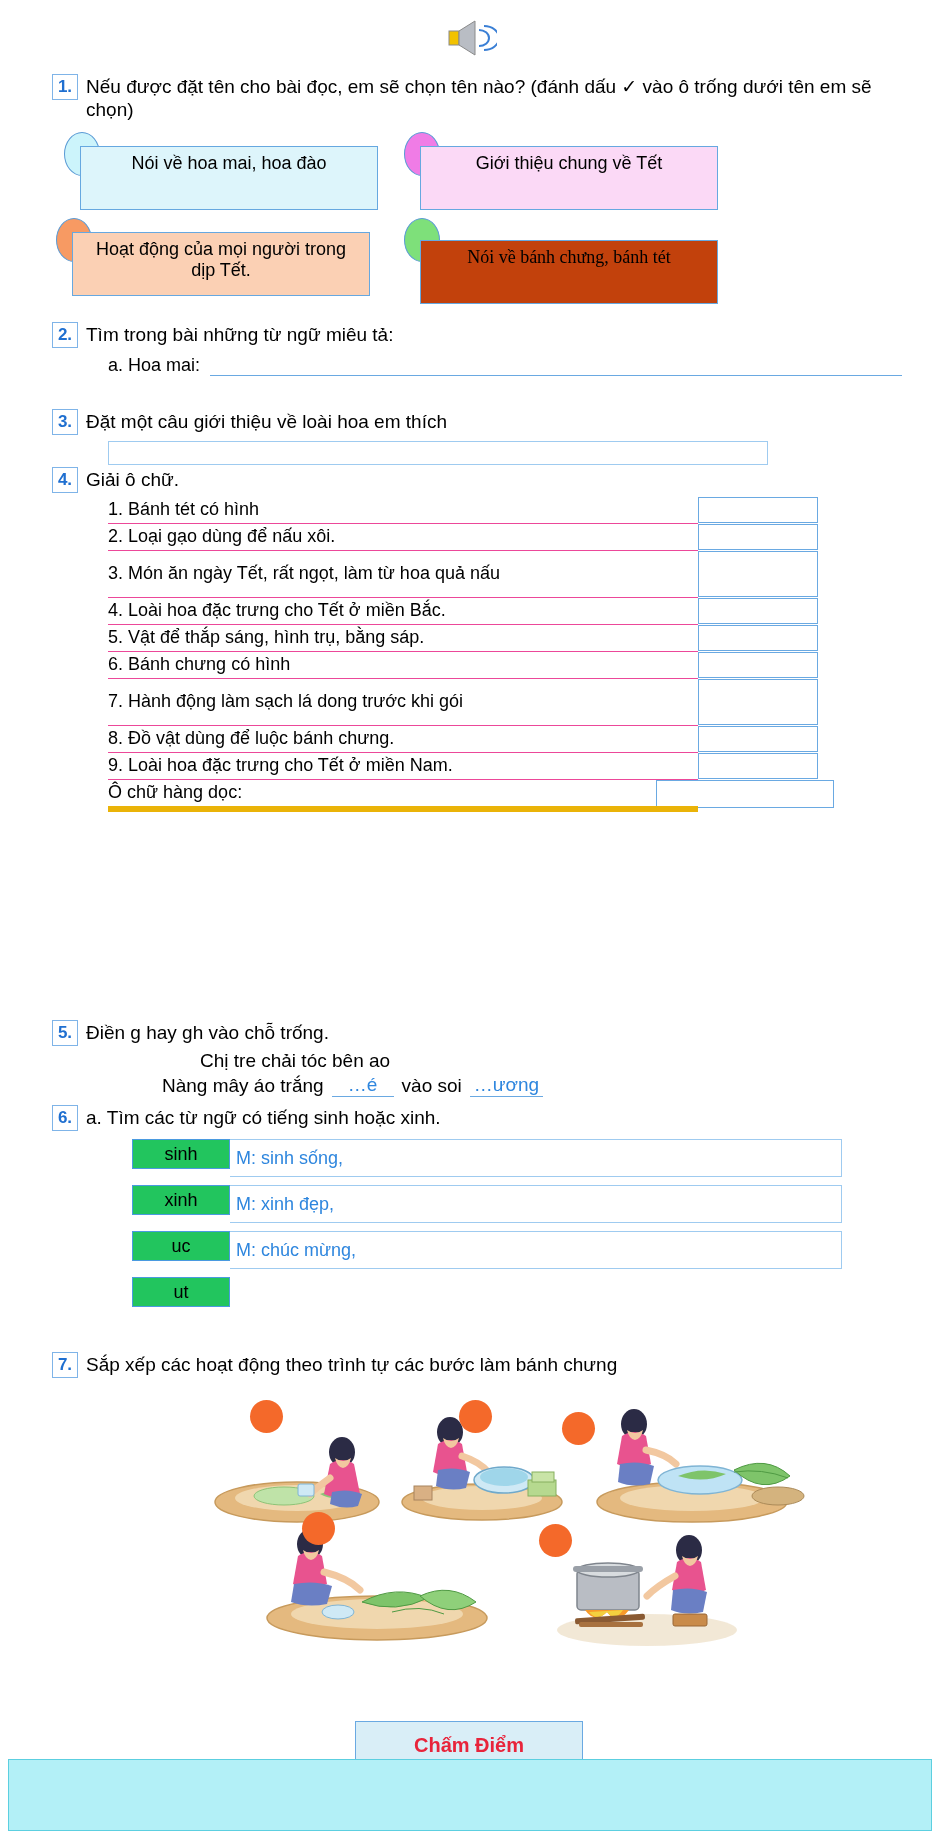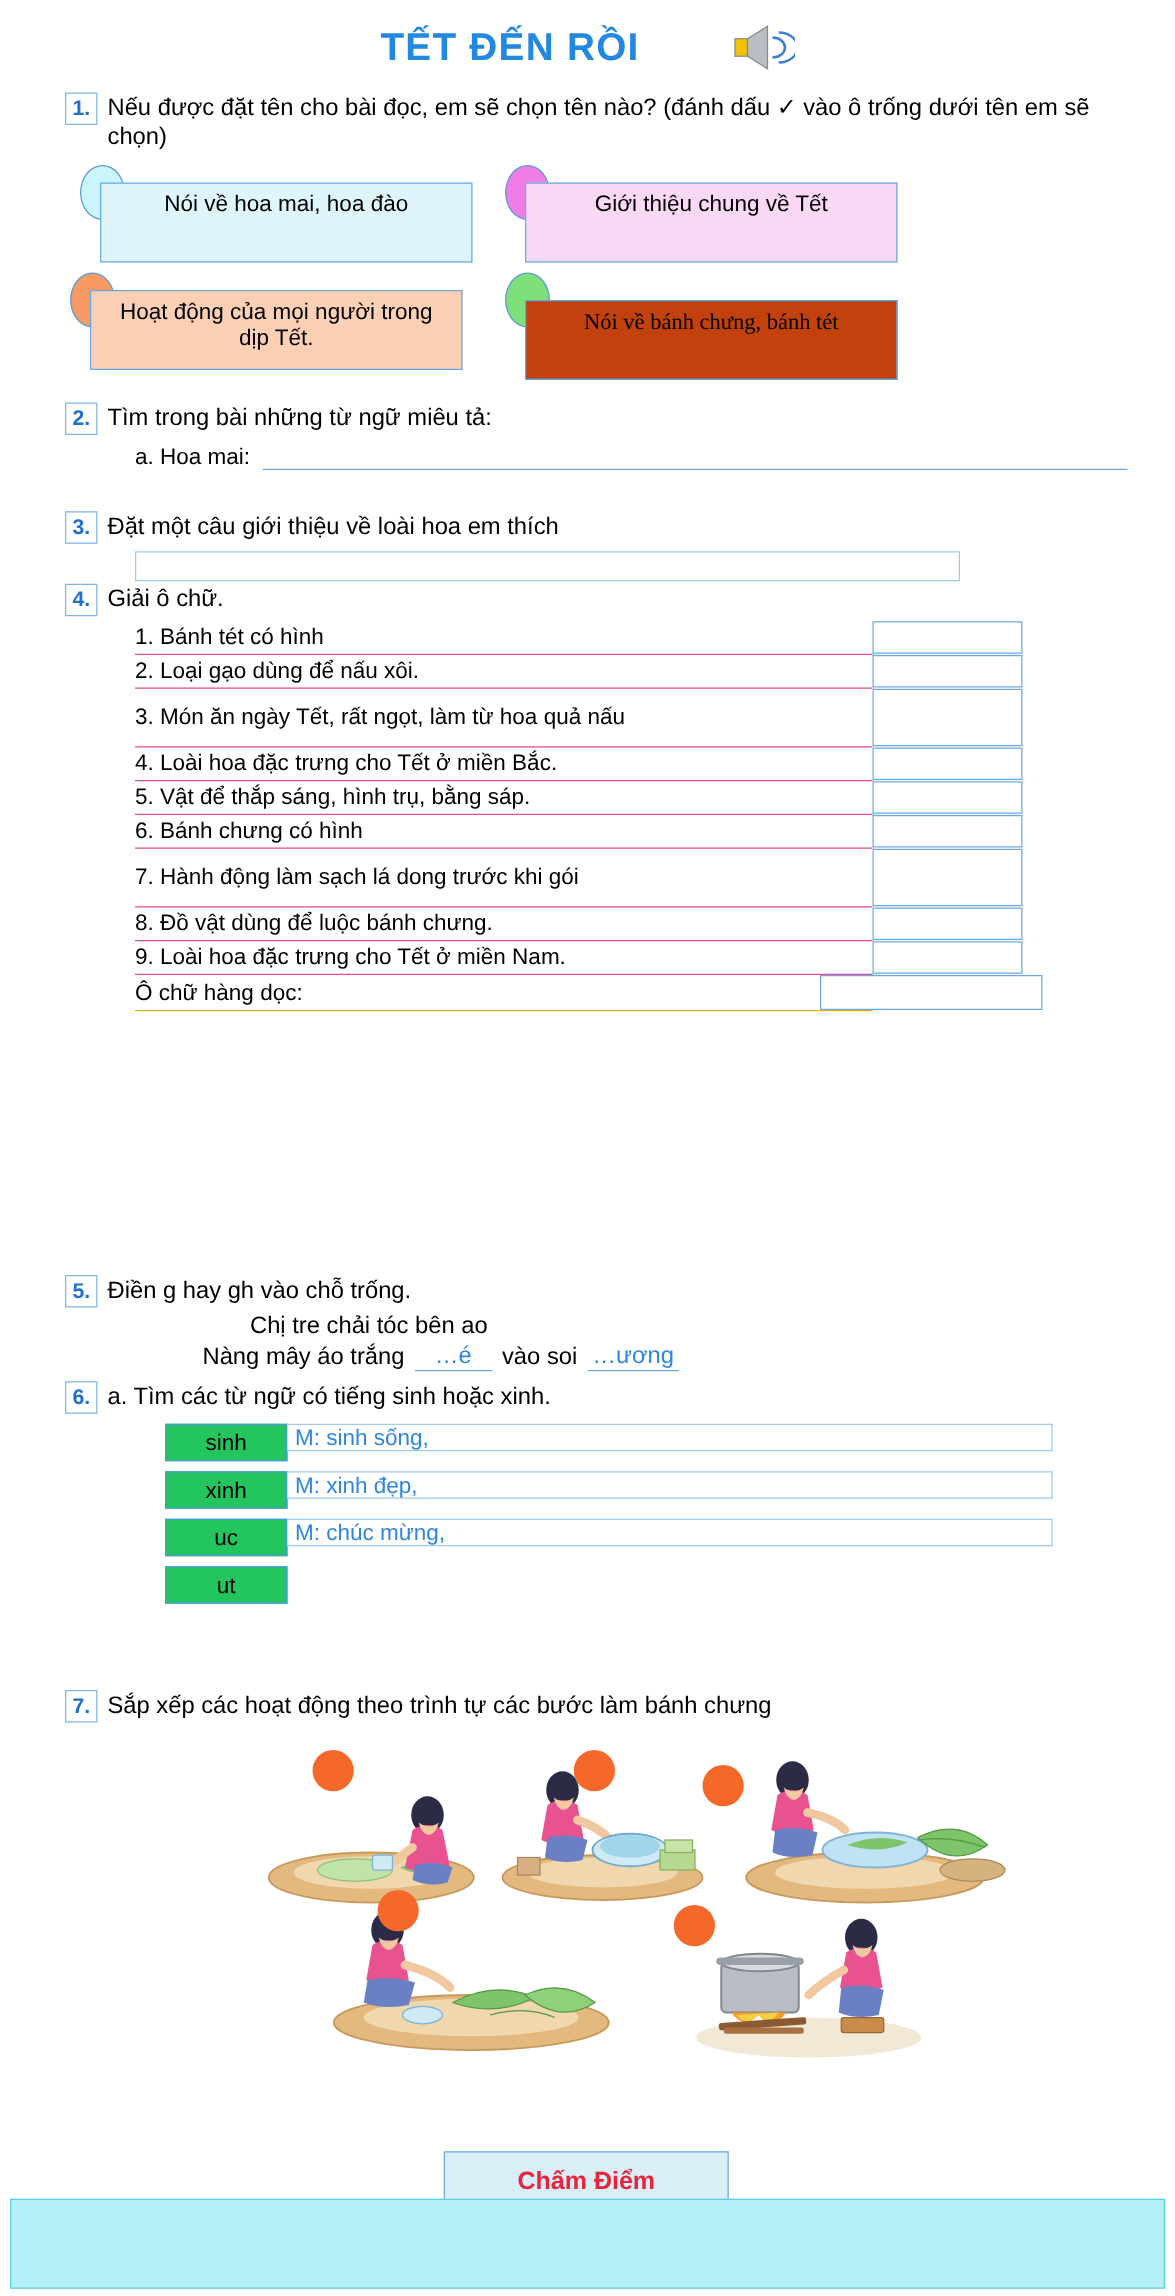--- a/index.html
+++ b/index.html
@@ -119,21 +119,21 @@
   .cw-box {
     width: 120px;
     height: 26px;
     border: 1.5px solid #6aa9e2;
     background: #ffffff;
   }
   .cw-tall { height: 46px; }
   .cw-final-label {
     font-size: 18px;
     padding: 10px 4px 6px 48px;
-    border-bottom: 1px solid #eab308;
+    border-bottom: 6px solid #eab308;
   }
   .cw-final-box {
     width: 178px;
     height: 28px;
     border: 1.5px solid #6aa9e2;
     background: #ffffff;
     margin-left: -42px;
   }
 
   
@@ -166,21 +166,21 @@
   .vocab-answer {
     flex: 1;
     border: 1.5px solid #9fcbf0;
     border-left: none;
     background: #ffffff;
     font-size: 18px;
     color: #2e86de;
     display: flex;
     align-items: center;
     padding-left: 6px;
-    height: 22px;
+    height: 38px;
   }
   .vocab-row.no-answer { width: 98px; }
   .sub-b { font-size: 19px; margin-top: 10px; padding-left: 32px; }
 
   
   #sec7 { position: absolute; left: 52px; top: 1352px; width: 880px; }
   .pics {
     position: relative;
     margin-top: 6px;
     margin-left: 110px;
@@ -219,21 +219,20 @@
     width: 924px;
     height: 72px;
     background: #b3f0f7;
     border: 1px solid #5ccfe0;
   }
 </style>
 </head>
 <body>
 
 <div class="title-row">
-  <div class="title-text">TẾT ĐẾN RỒI</div>
   <span>
     <svg class="speaker-icon" viewBox="0 0 54 40" xmlns="http://www.w3.org/2000/svg">
       <rect x="6" y="13" width="10" height="14" fill="#f2c200" stroke="#8a8a8a" stroke-width="1"></rect>
       <polygon points="16,13 32,3 32,37 16,27" fill="#b9bdc4" stroke="#8a8a8a" stroke-width="1"></polygon>
       <path d="M36 12 a10 8 0 0 1 0 16" fill="none" stroke="#3a7fd5" stroke-width="2"></path>
       <path d="M41 8 a15 12 0 0 1 0 24" fill="none" stroke="#3a7fd5" stroke-width="2"></path>
     </svg>
   </span>
 </div>
 

